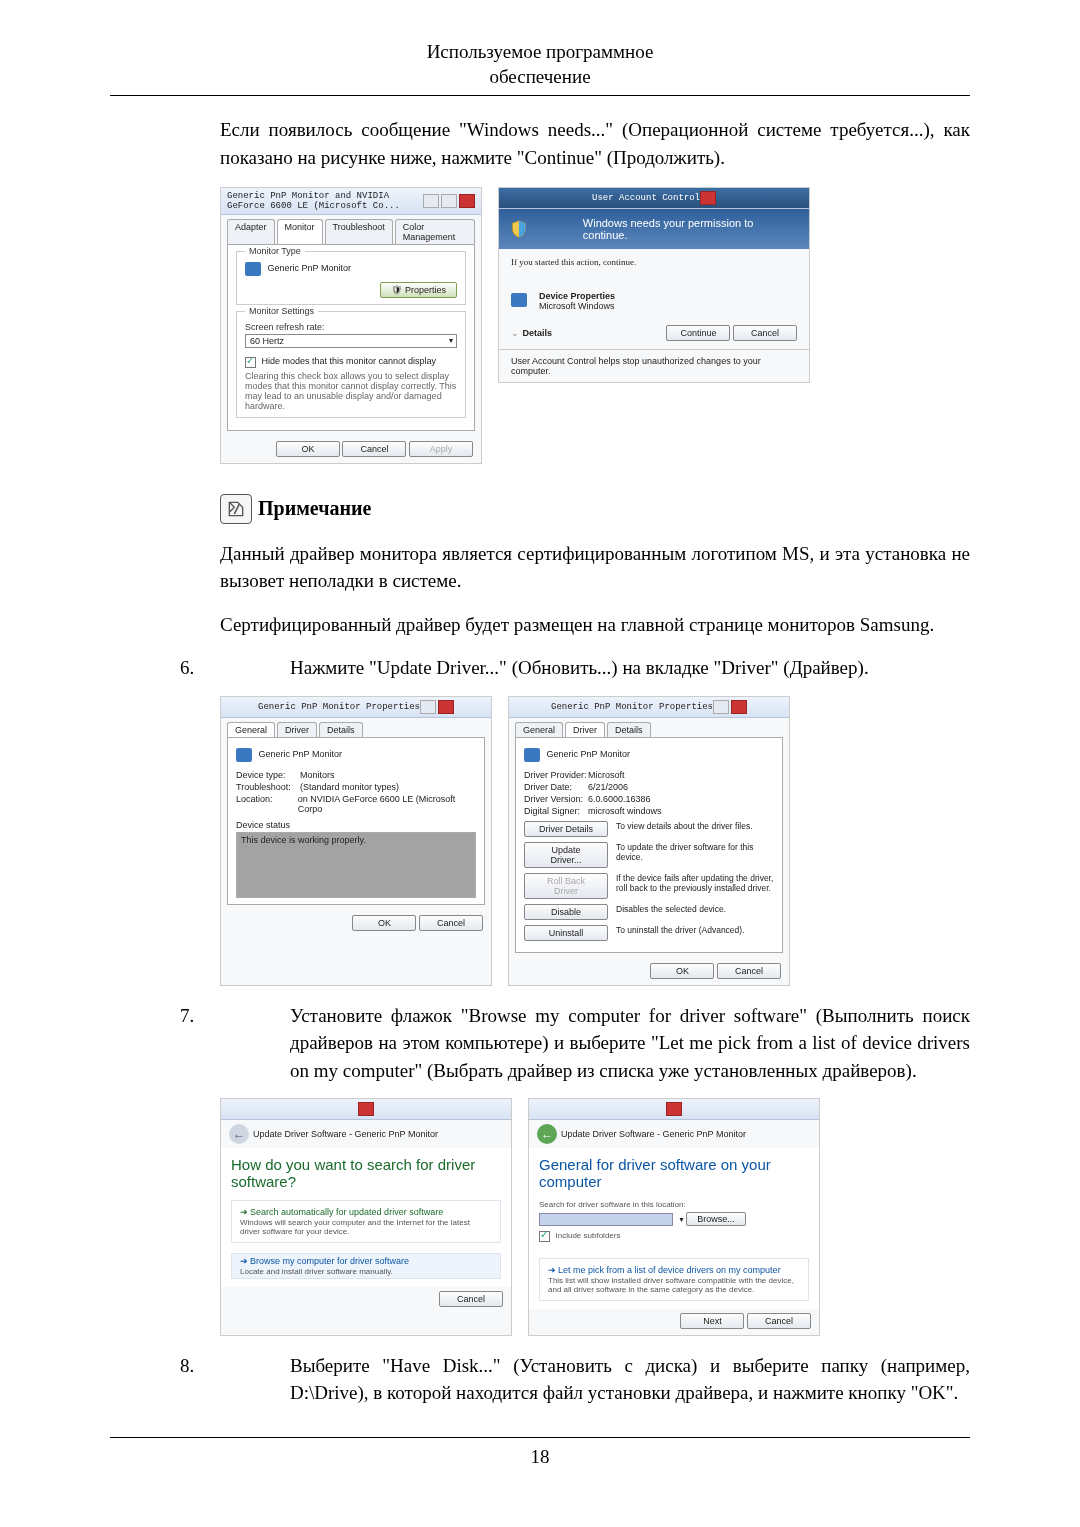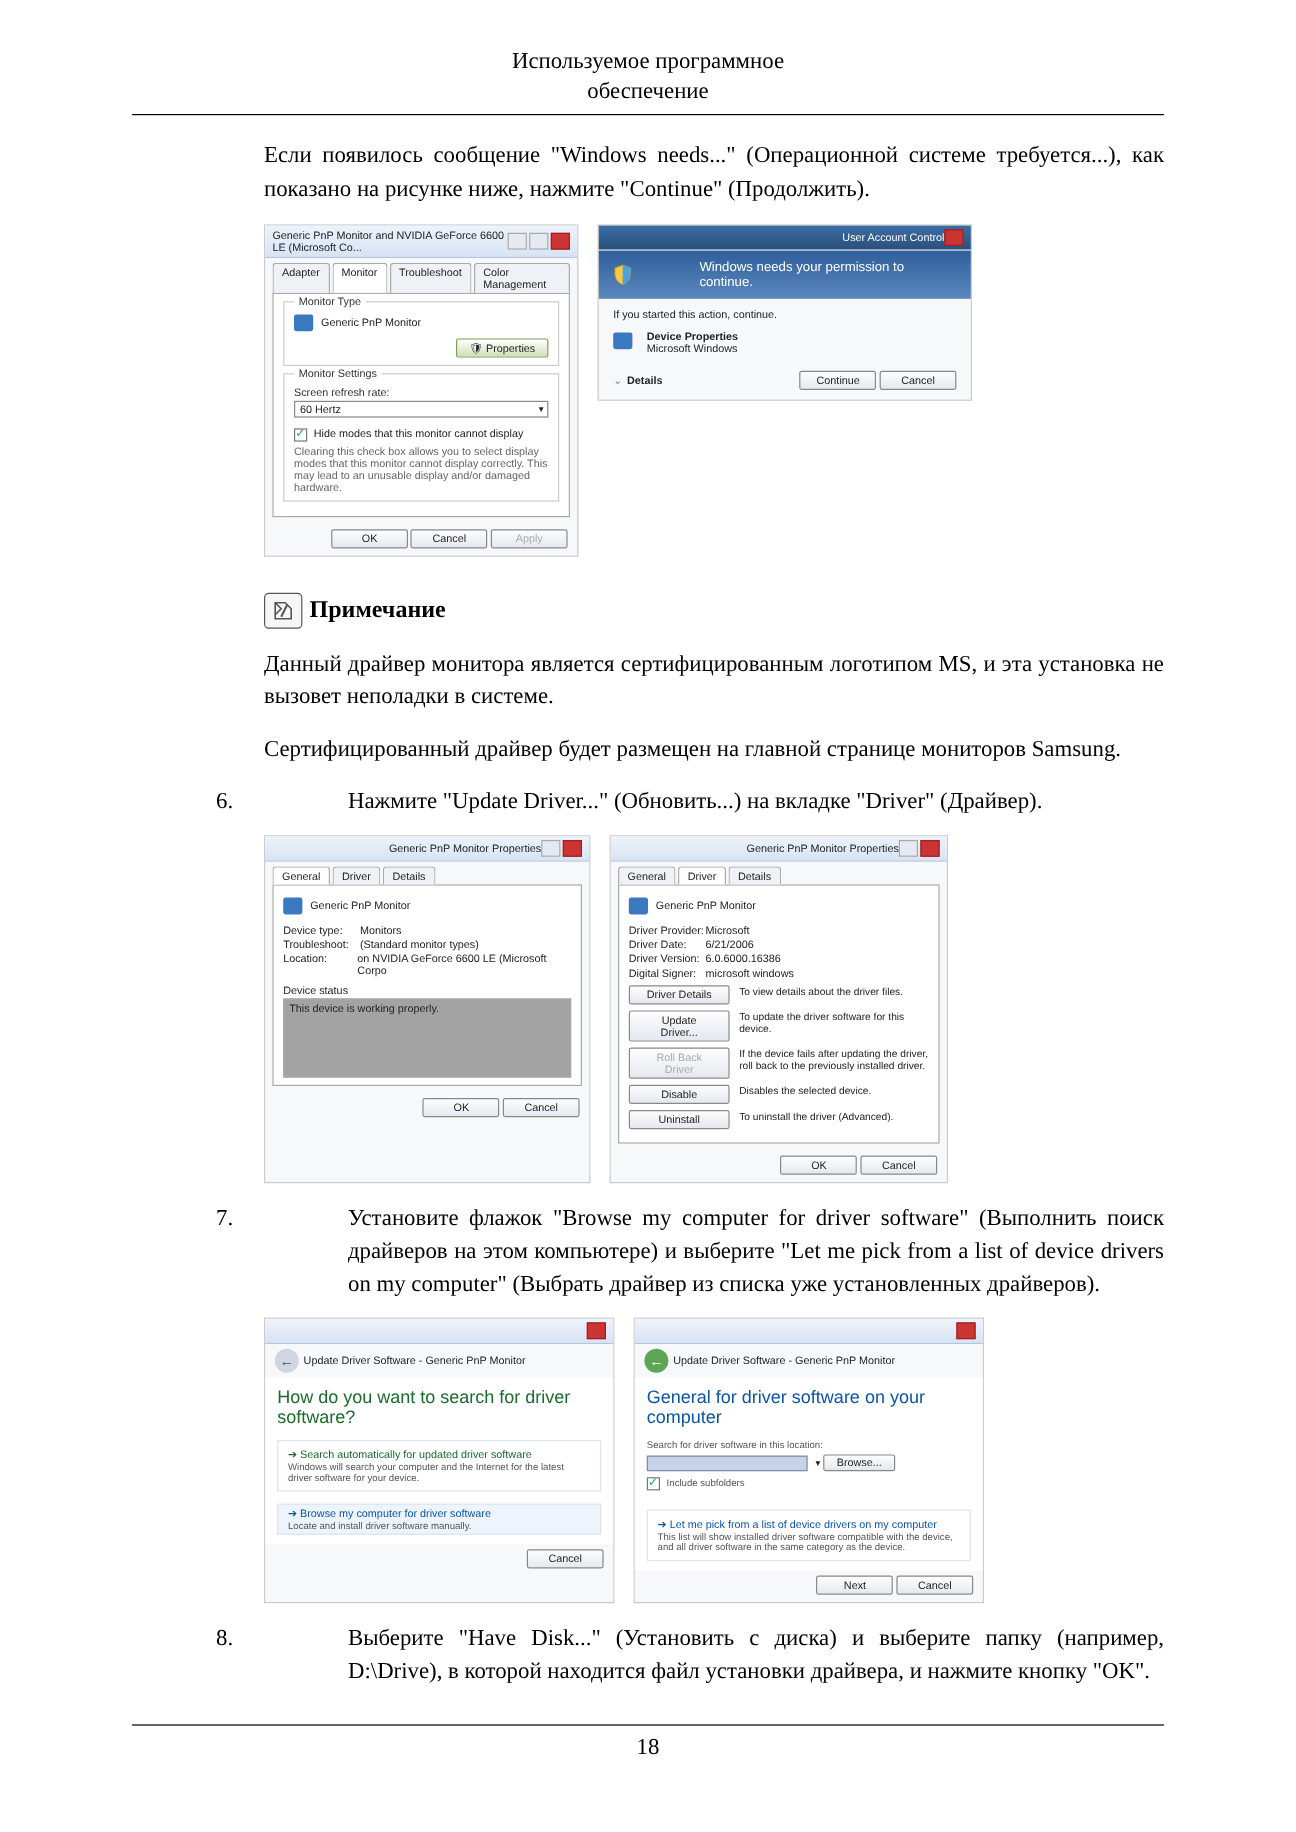--- a/index.html
+++ b/index.html
@@ -84,22 +84,23 @@
     font-size: 9px;
     color: #222;
     position: relative;
   }
   .titlebar {
     background: linear-gradient(#eef3fb, #d7e3f4);
     padding: 3px 6px;
     font-size: 9px;
     display: flex;
     align-items: center;
-    justify-content: flex-end;
+    justify-content: center;
     border-bottom: 1px solid #b7c5da;
+    font-family: Liberation Mono, monospace;
   }
   .titlebar.blue {
     background: linear-gradient(#3b6ea5, #2a4f7b);
     color: #fff;
   }
   .winbtns { display: flex; gap: 2px; }
   .winbtns span {
     width: 14px; height: 12px;
     background: #c33;
     border: 1px solid #922;
@@ -338,39 +339,40 @@
         </span>
       </div>
       <div style="background:linear-gradient(#2f5f9b,#5b87bc); color:#fff; padding:8px 10px; display:flex; align-items:center;gap:48px;">
         <svg class="uac-shield" viewBox="0 0 24 24">
           <path d="M12 2 L20 5 V11 C20 17 16 21 12 22 C8 21 4 17 4 11 V5 Z" fill="#f3c94b" stroke="#a8862a"></path>
           <path d="M12 2 L20 5 V11 C20 17 16 21 12 22 Z" fill="#4aa3df"></path>
         </svg>
         <span style="font-size:11px;">Windows needs your permission to continue.</span>
       </div>
       <div style="padding:8px 12px;">
-        <div style="margin-bottom:8px;">If you started this action, continue.</div>
+        <div style="margin-bottom:24px;font-family:Liberation Serif, serif;">If you started this action, continue.</div>
         <div style="display:flex; gap:8px; align-items:flex-start;">
           <span class="monicon" style="margin-top:2px;"></span>
           <div>
             <div style="font-weight:bold;">Device Properties</div>
             <div>Microsoft Windows</div>
           </div>
         </div>
         <div style="display:flex; align-items:center; justify-content:space-between; margin-top:14px;">
           <div style="display:flex; align-items:center; gap:4px;">
             <span style="color:#888;">⌄</span>
             <span style="font-weight:bold;">Details</span>
           </div>
           <div>
             <span class="btn">Continue</span>
             <span class="btn">Cancel</span>
           </div>
         </div>
       </div>
+      <div style="border-top:1px solid #ccc; padding:6px 12px; font-size:9px;">User Account Control helps stop unauthorized changes to your computer.</div>
     </div>
   </div>
 
   <div class="note-head">
     <span class="note-icon">
       <svg viewBox="0 0 24 24">
           <path d="M4 4 L14 4 L20 10 L20 20 L4 20 Z M4 4 L10 10 L4 16" fill="none" stroke="#555" stroke-width="1.6"></path>
           <path d="M16 6 L10 18" stroke="#555" stroke-width="2"></path>
         </svg>
     </span>

